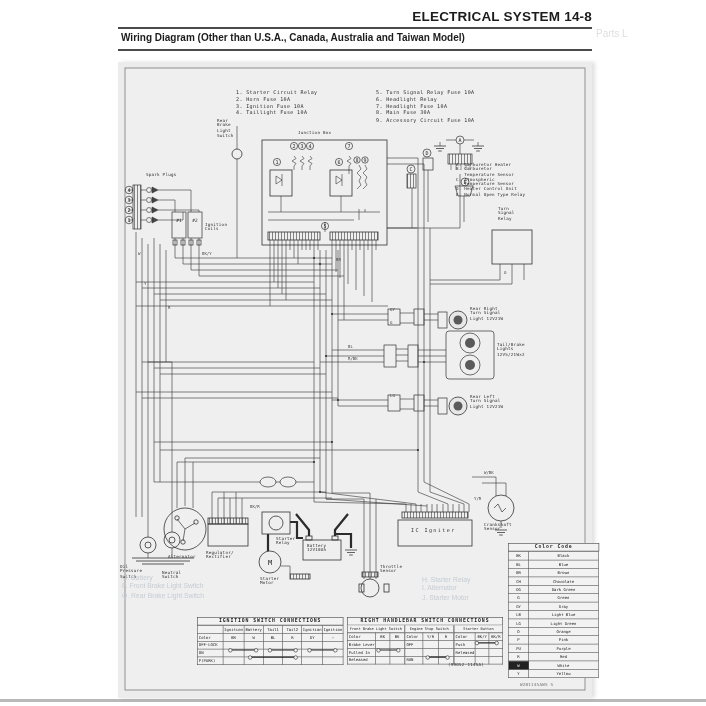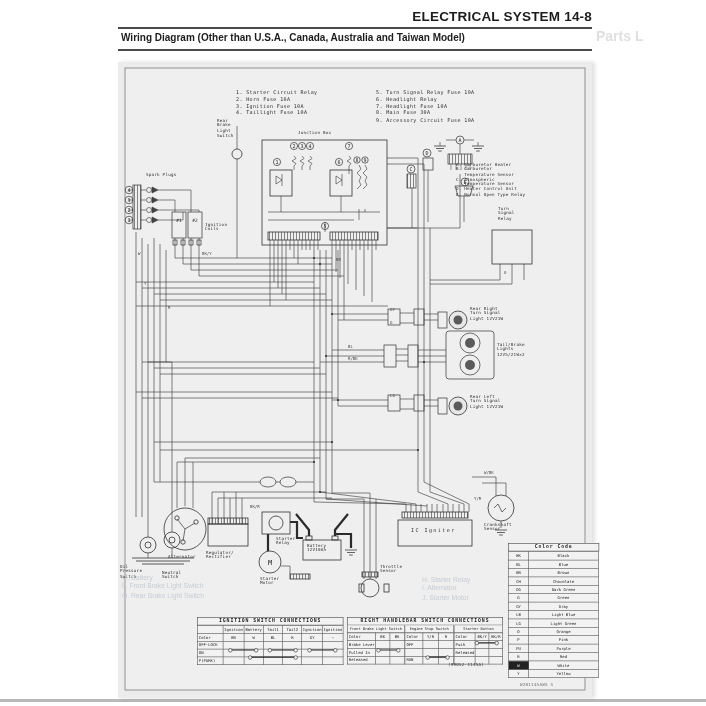--- a/index.html
+++ b/index.html
@@ -3,21 +3,21 @@
 <meta charset="utf-8">
 <style>
   html,body{margin:0;padding:0}
   body{width:706px;height:706px;position:relative;overflow:hidden;background:#fff;
        font-family:"Liberation Sans",sans-serif}
   .hdr{position:absolute;left:118px;top:9px;width:474px;text-align:right;
        font-weight:bold;font-size:13.5px;color:#1c1c1c;letter-spacing:.2px}
   .rule1{position:absolute;left:118px;top:27px;width:474px;height:2px;background:#4a4a4a}
   .subhdr{position:absolute;left:121px;top:32px;font-weight:bold;font-size:10px;color:#1c1c1c}
   .rule2{position:absolute;left:118px;top:49px;width:474px;height:1.5px;background:#4a4a4a}
-  .ghost-top{position:absolute;left:596px;top:28px;font-size:14px;font-weight:bold;color:#e0e0e0}
+  .ghost-top{position:absolute;left:596px;top:28px;font-size:10px;font-weight:normal;color:#e0e0e0}
   .bottom-edge{position:absolute;left:0;top:699px;width:706px;height:3px;background:#b9b9b9}
   .panel{position:absolute;left:118px;top:62px;width:474px;height:636px;background:#ececec;
          box-shadow:3px 0 4px rgba(0,0,0,.12)}
   .wm{position:absolute;left:0;top:0;width:474px;height:636px;pointer-events:none;
       background:
        radial-gradient(ellipse 150px 80px at 300px 260px, rgba(0,0,0,.05), transparent 70%),
        radial-gradient(ellipse 180px 100px at 270px 350px, rgba(0,0,0,.055), transparent 70%),
        radial-gradient(ellipse 110px 60px at 190px 300px, rgba(0,0,0,.04), transparent 70%),
        radial-gradient(ellipse 120px 60px at 350px 180px, rgba(0,0,0,.035), transparent 70%)}
   svg{position:absolute;left:0;top:0}

